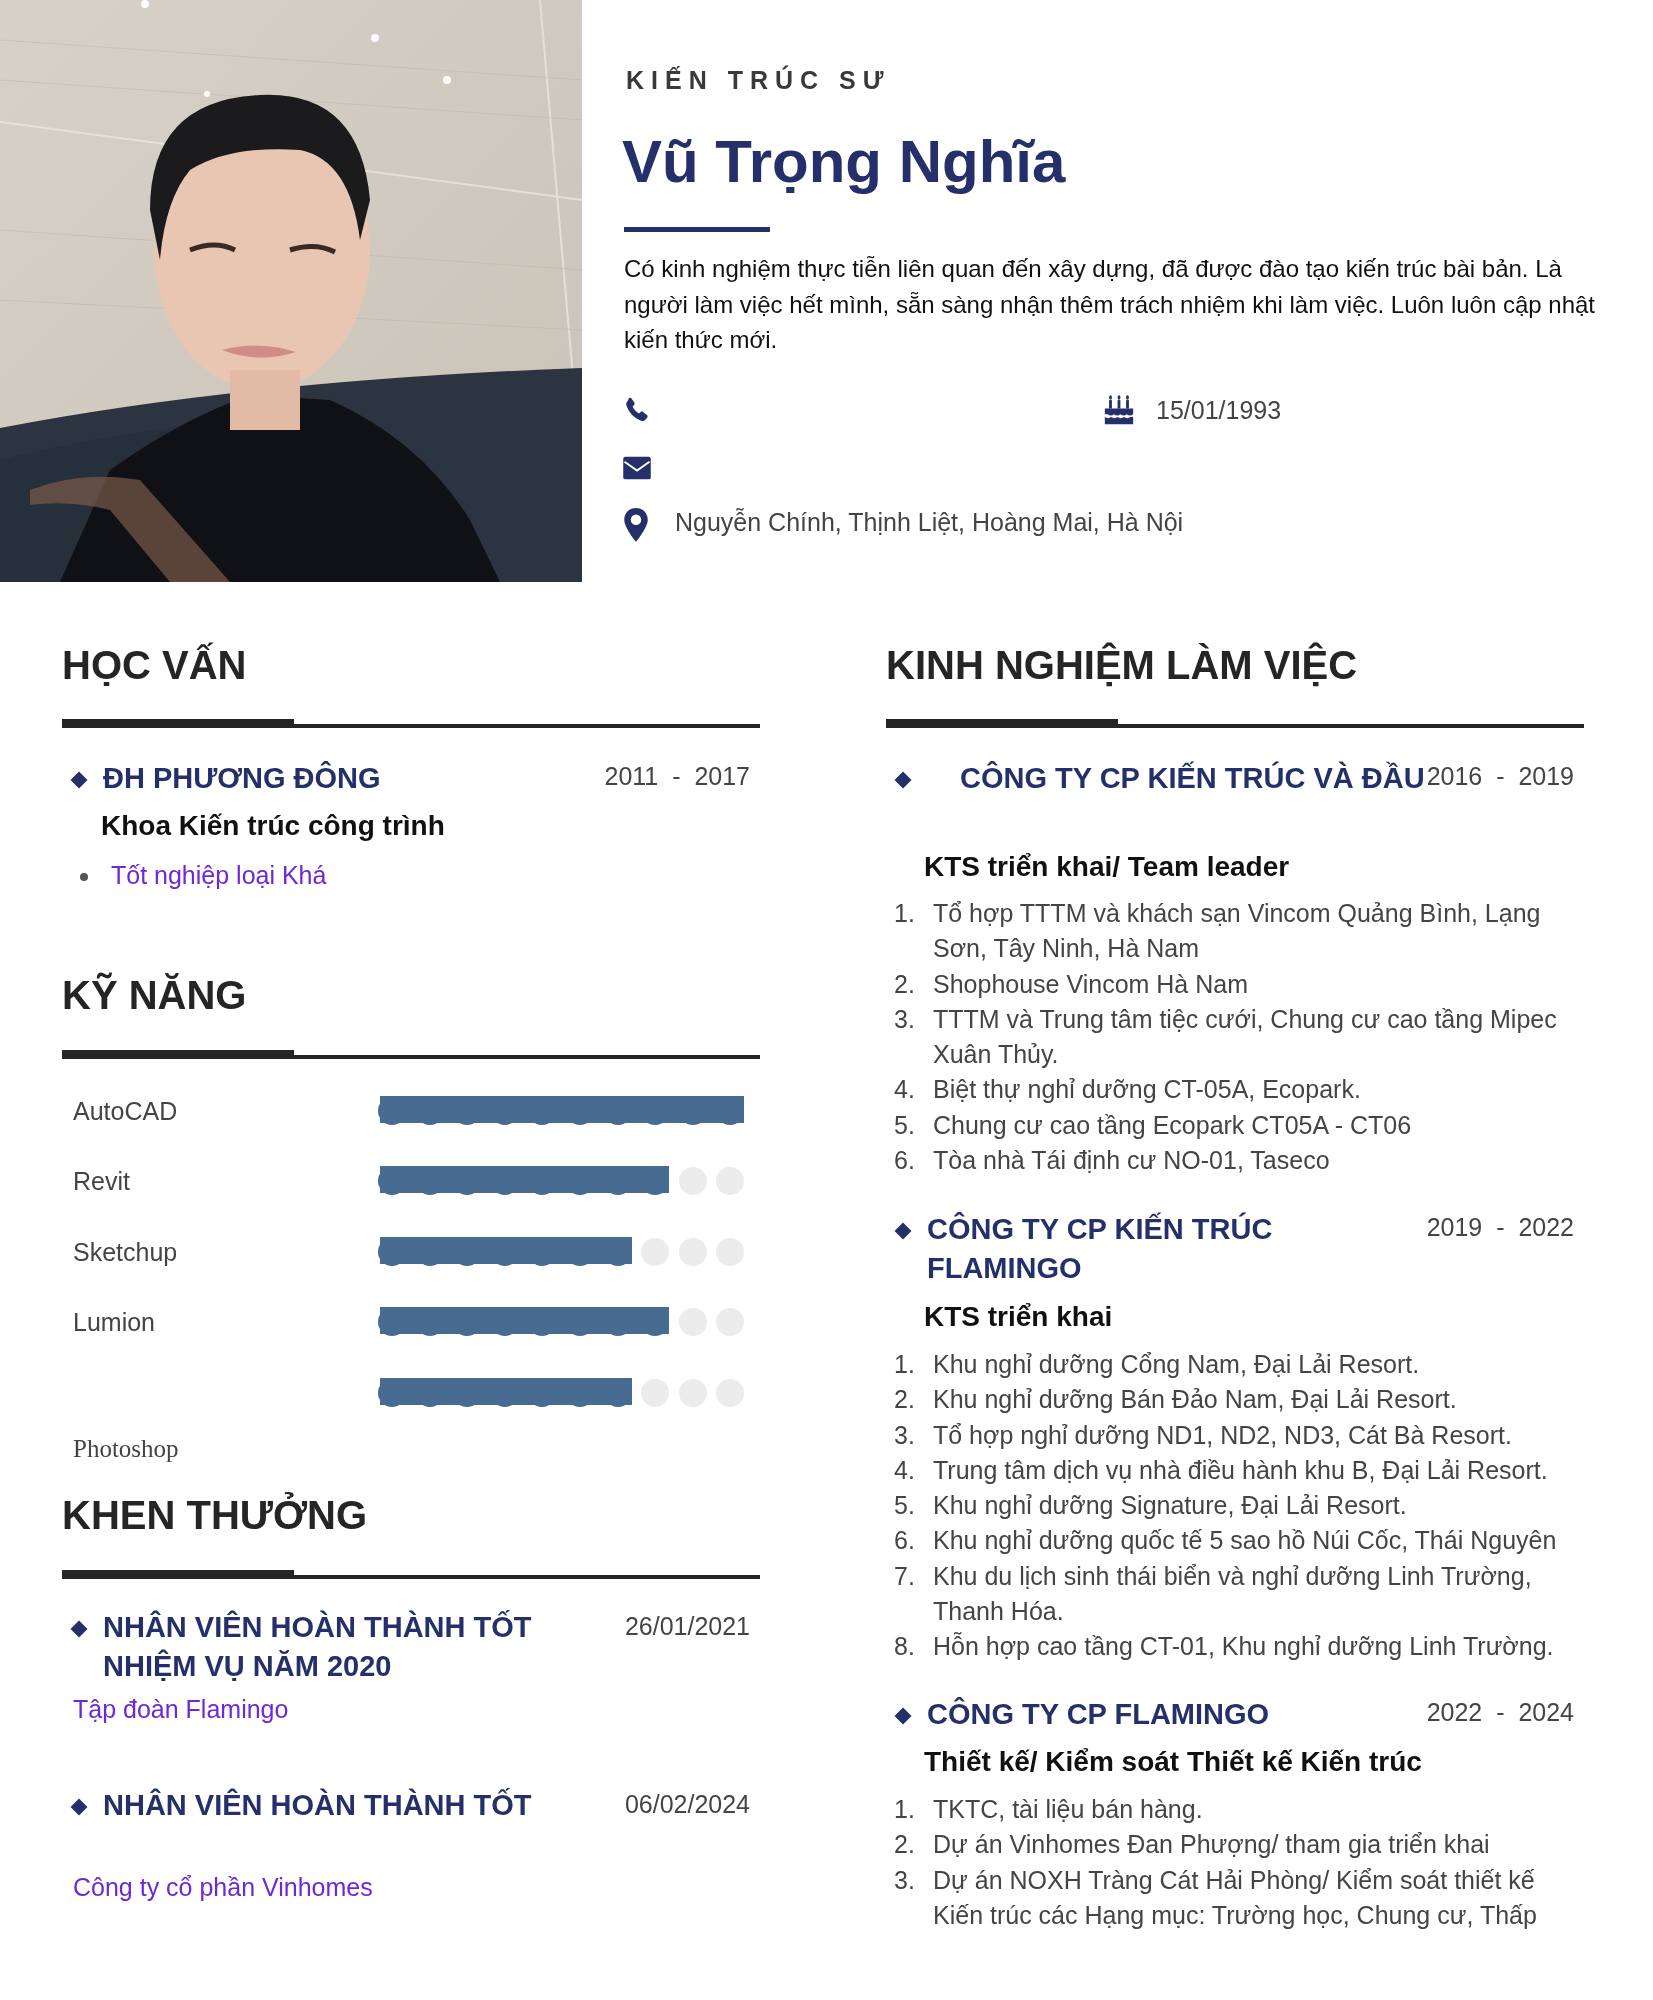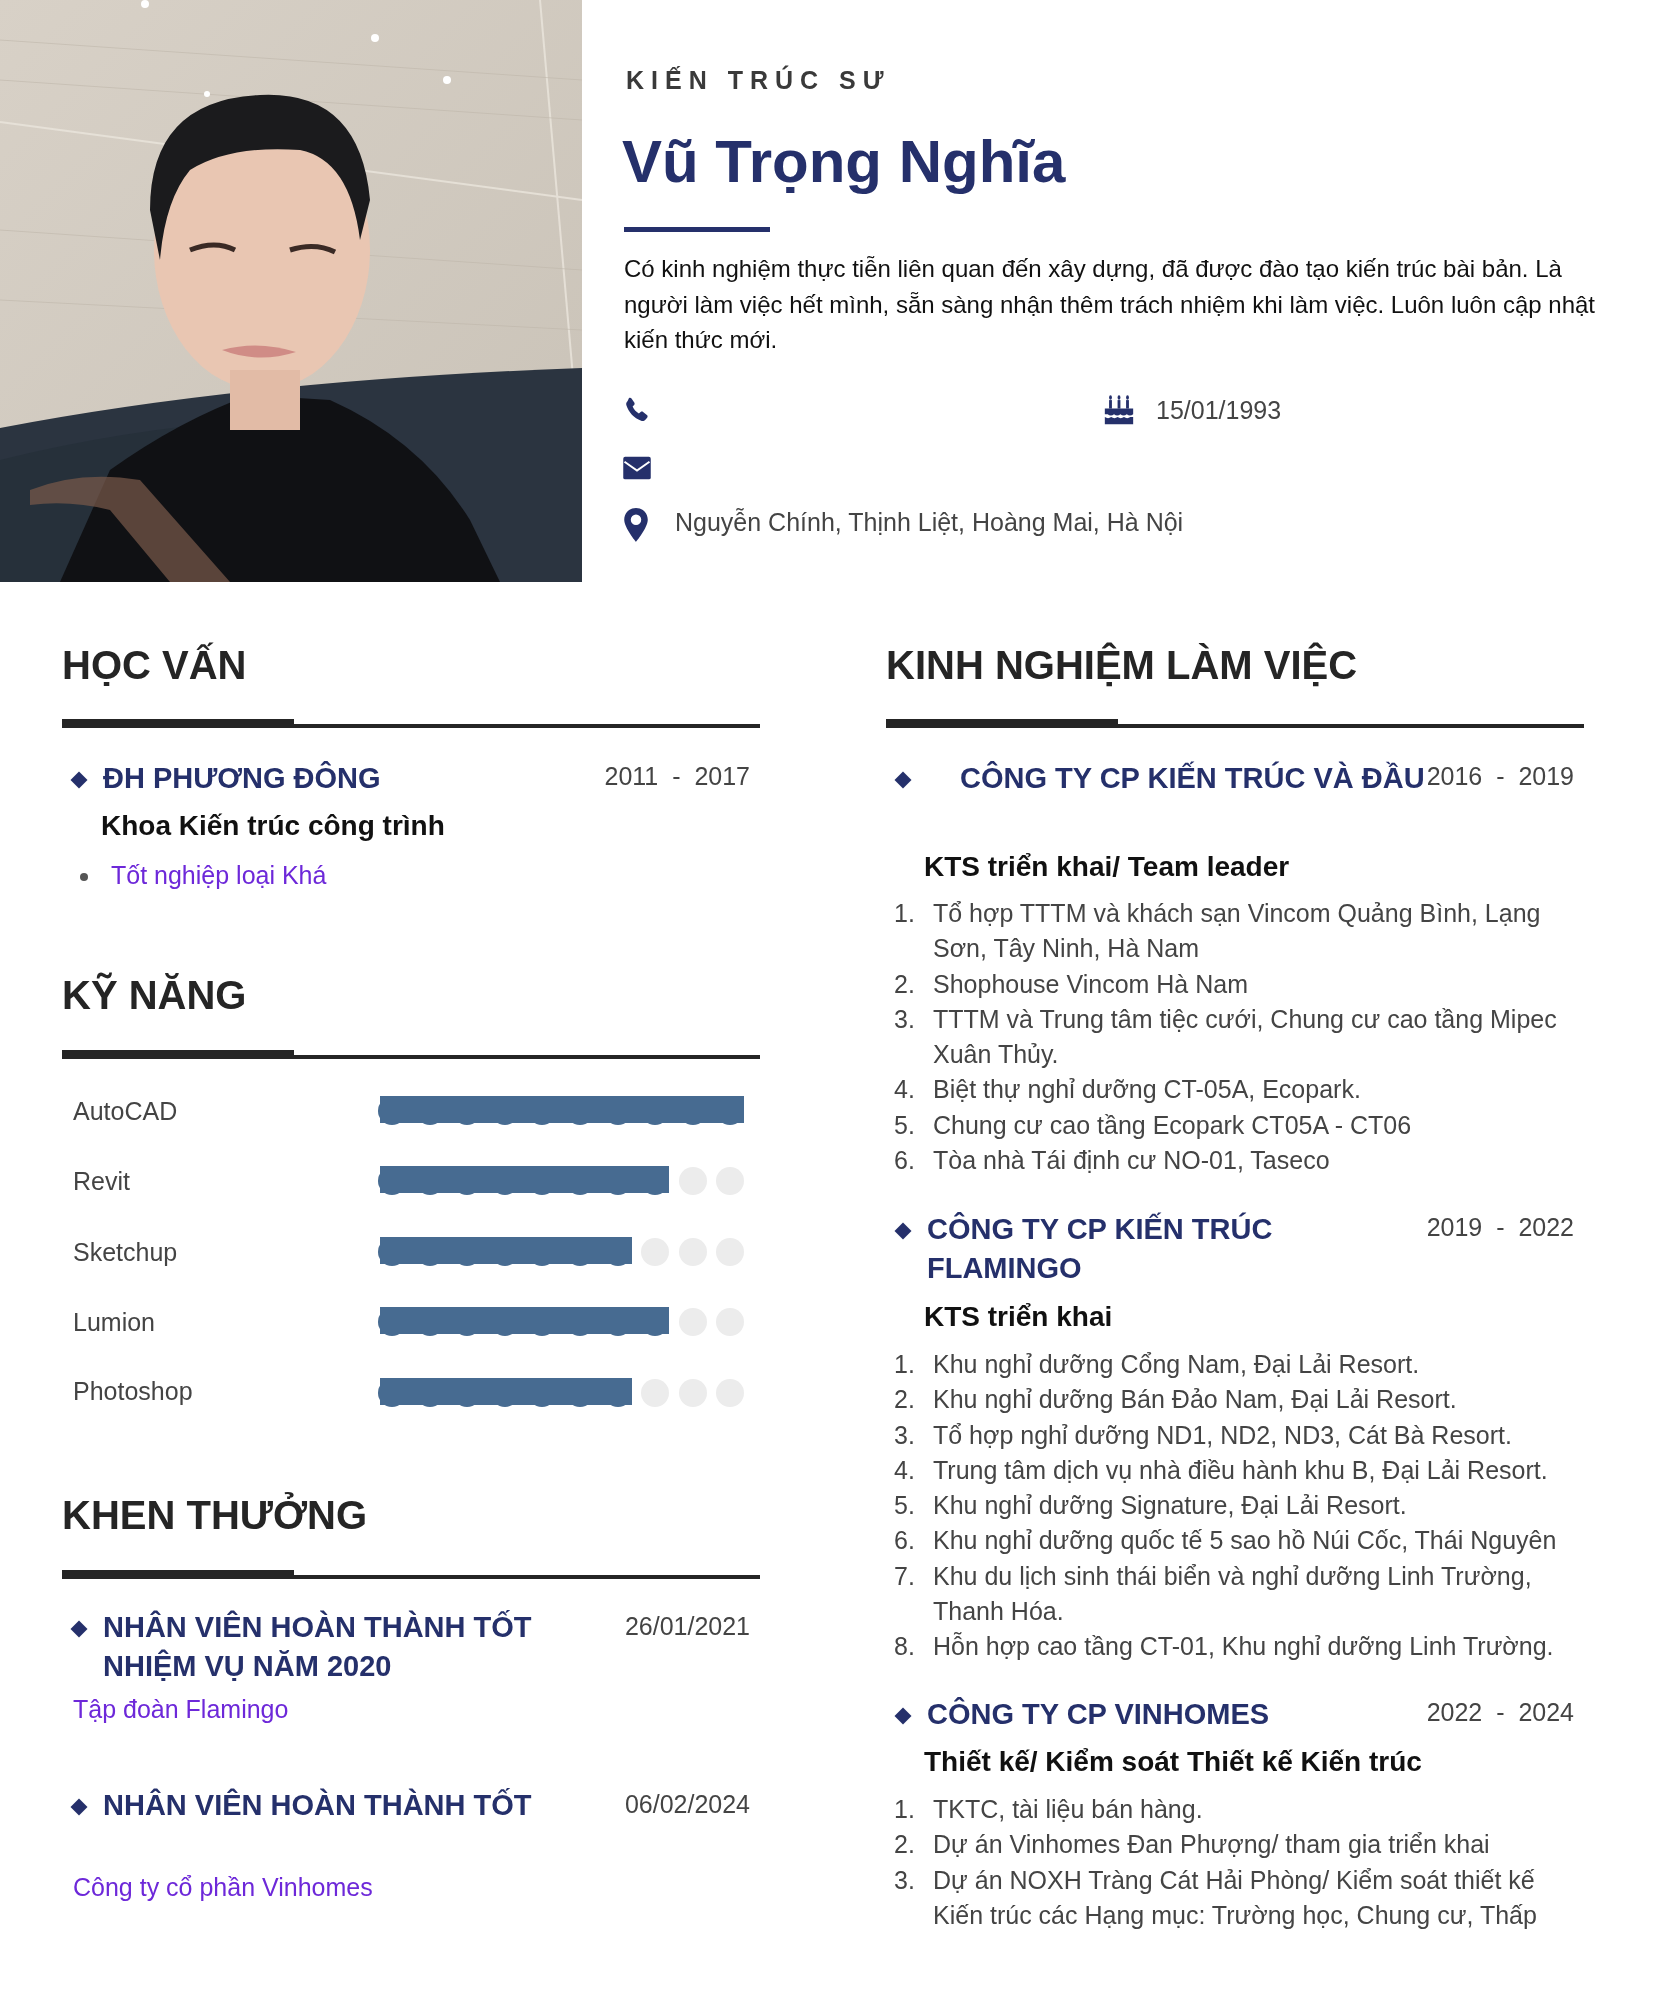--- a/index.html
+++ b/index.html
@@ -190,21 +190,21 @@
       <div class="dot on" style="left: 75.2px;"></div>
       <div class="dot on" style="left: 112.8px;"></div>
       <div class="dot on" style="left: 150.4px;"></div>
       <div class="dot on" style="left: 188px;"></div>
       <div class="dot on" style="left: 225.6px;"></div>
       <div class="dot on" style="left: 263.2px;"></div>
       <div class="dot" style="left: 300.8px;"></div>
       <div class="dot" style="left: 338.4px;"></div>
       <div class="skill-fill" style="width: 289.2px;"></div>
     </div>
-    <div class="abs skill-label" style="left: 73px; top: 1376px;">Photoshop</div>
+    <div class="abs skill-label" style="left: 73px; top: 1434px; font-family: Liberation Serif, serif;">Photoshop</div>
     <div class="abs skill-track" style="left: 378px; top: 1378px;">
       <div class="dot on" style="left: 0px;"></div>
       <div class="dot on" style="left: 37.6px;"></div>
       <div class="dot on" style="left: 75.2px;"></div>
       <div class="dot on" style="left: 112.8px;"></div>
       <div class="dot on" style="left: 150.4px;"></div>
       <div class="dot on" style="left: 188px;"></div>
       <div class="dot on" style="left: 225.6px;"></div>
       <div class="dot" style="left: 263.2px;"></div>
       <div class="dot" style="left: 300.8px;"></div>
@@ -309,21 +309,21 @@
       <div>Thanh Hóa.</div>
     </div>
     <div class="li">
       <span class="num">8.</span>
       <div>Hỗn hợp cao tầng CT-01, Khu nghỉ dưỡng Linh Trường.</div>
     </div>
   </div>
 
 <div class="abs diamond" style="left:897px;top:1710px;"></div>
 <div class="abs item-title" style="left:927px;top:1695px;width:470px;">
-  <div>CÔNG TY CP VINHOMES</div>
+  <div>CÔNG TY CP FLAMINGO</div>
 </div>
 <div class="abs item-date" style="left:1384px;top:1697px;width:190px;">2022  -  2024</div>
 <div class="abs item-role" style="left:896px;top:1745px;">Thiết kế/ Kiểm soát Thiết kế Kiến trúc</div>
 <div class="abs olist" style="left:894px;top:1792px;width:690px;">
     <div class="li">
       <span class="num">1.</span>
       <div>TKTC, tài liệu bán hàng.</div>
     </div>
     <div class="li">
       <span class="num">2.</span>

